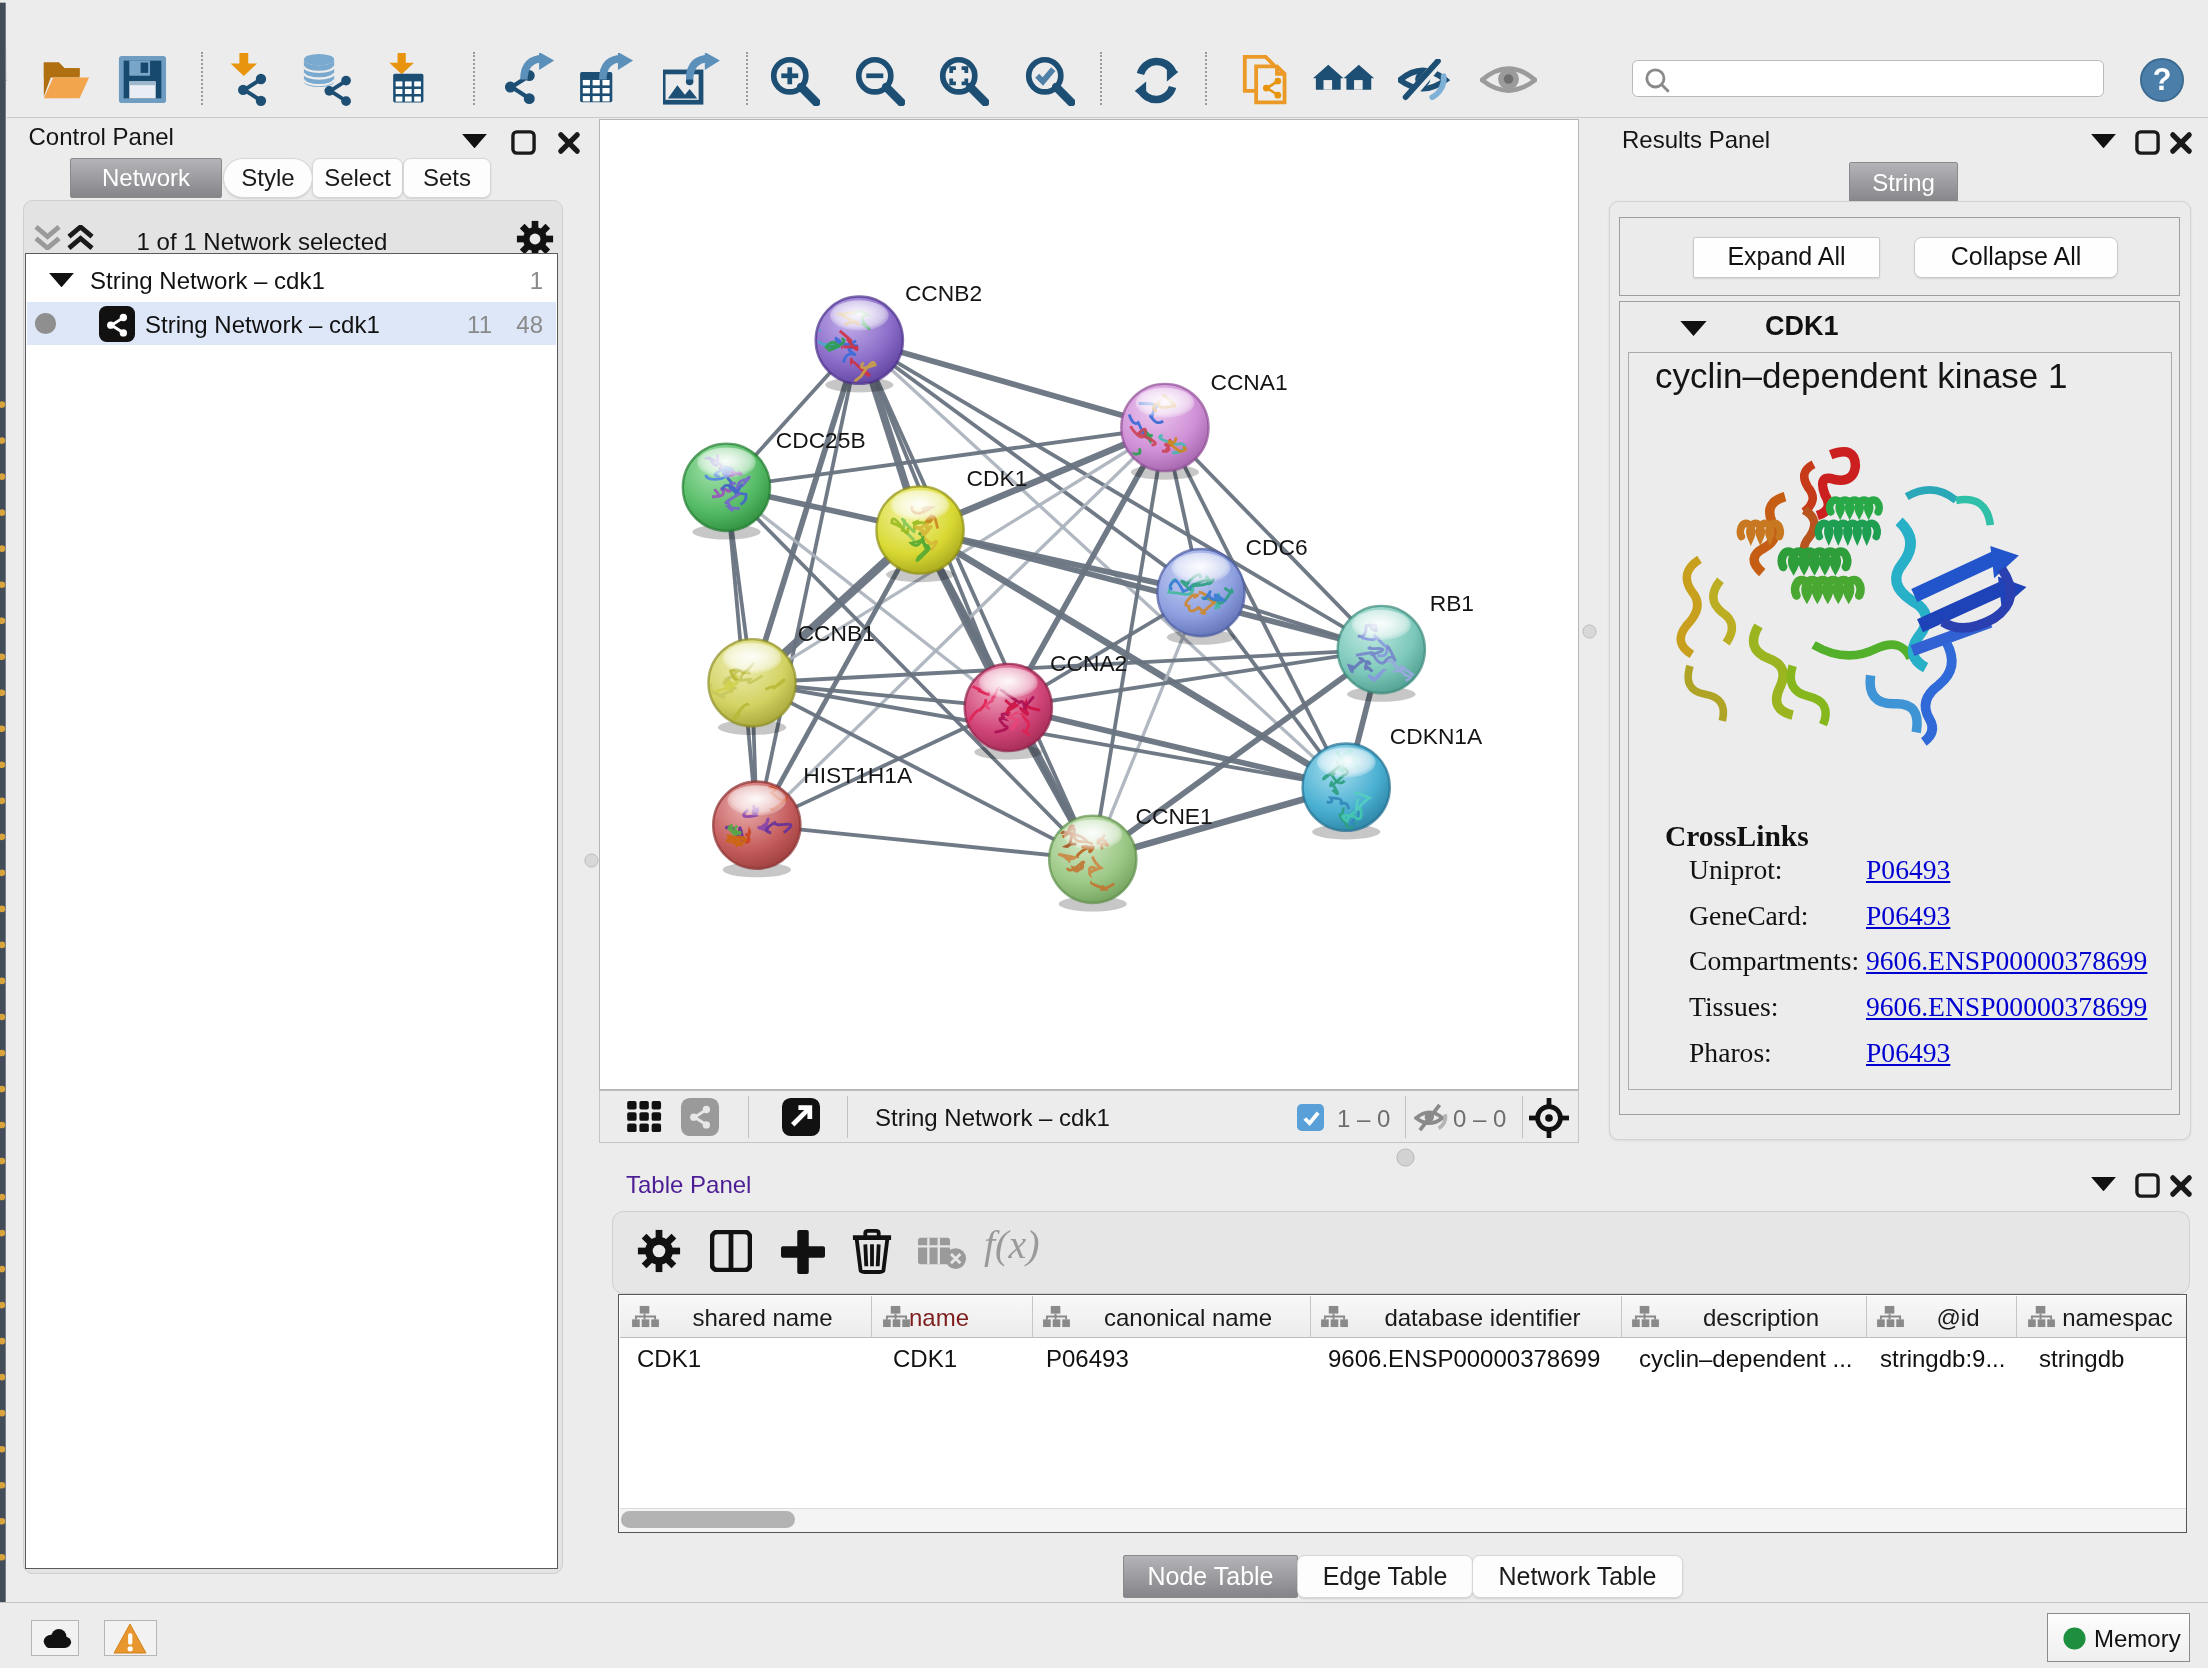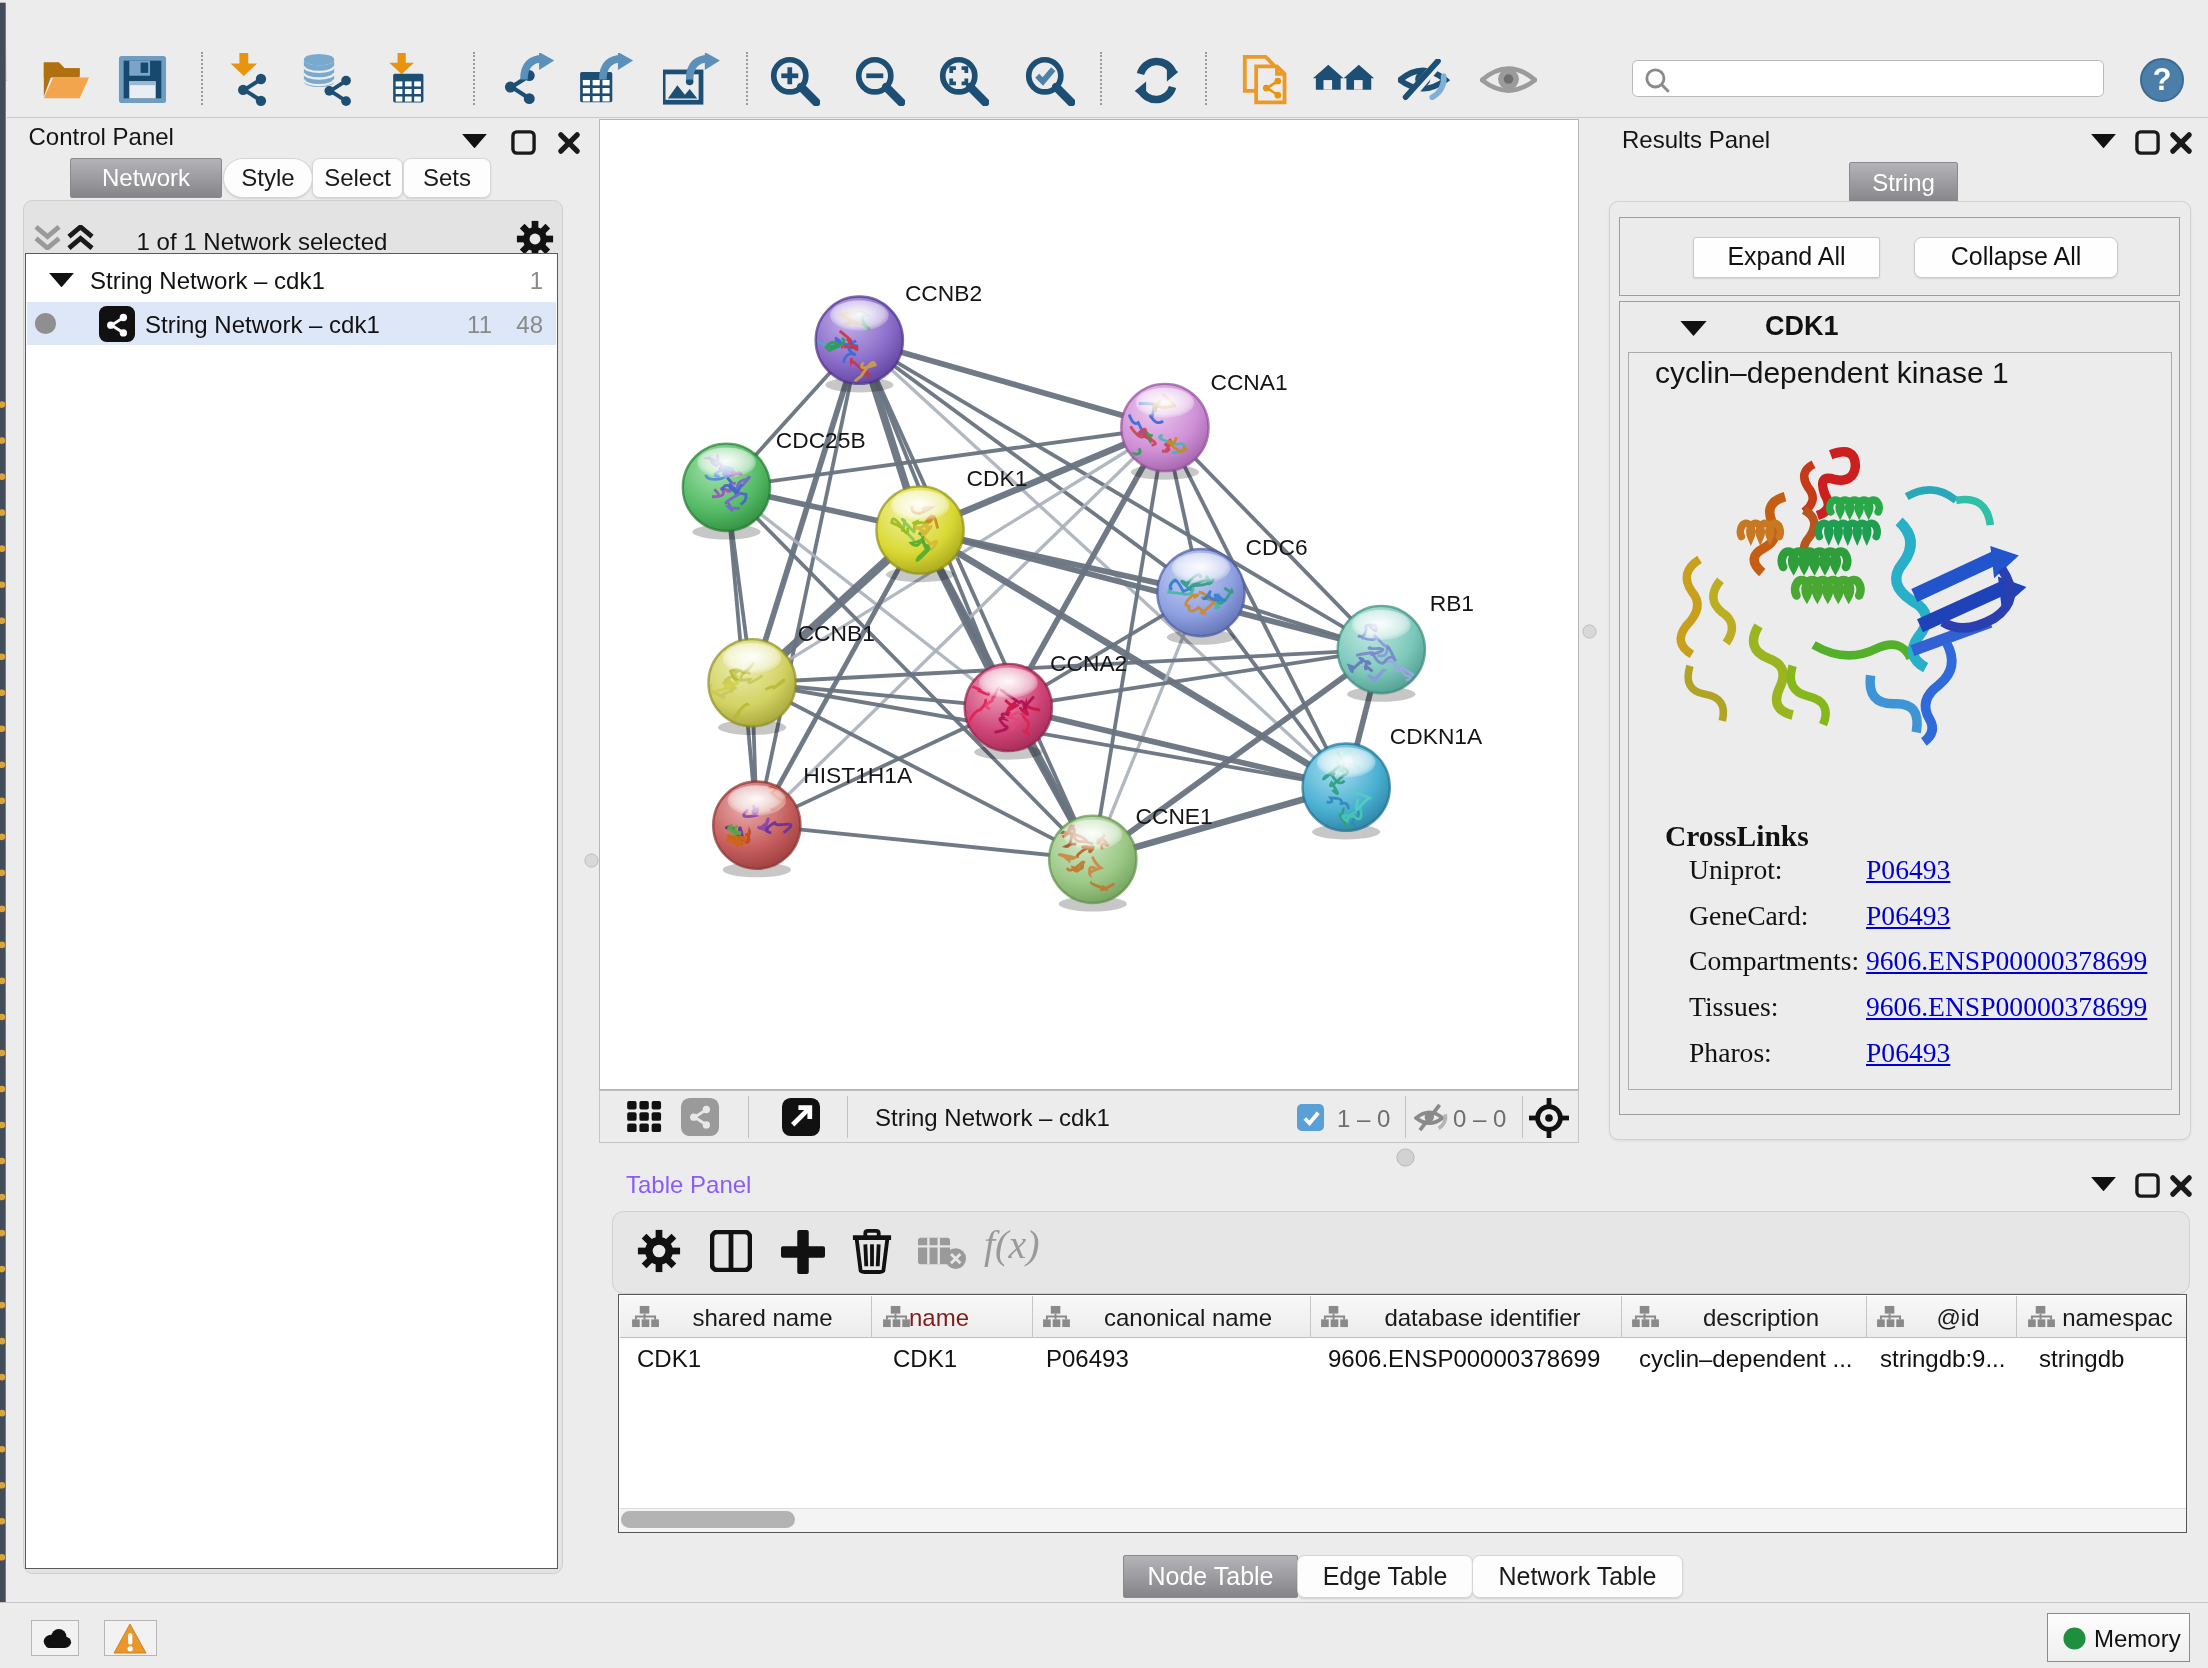--- a/index.html
+++ b/index.html
@@ -717,21 +717,21 @@
 <div class="abs" style="left:1609px;top:201px;width:580px;height:937px;background:#ebebeb;border:1px solid #d2d2d2;border-radius:9.5px;box-shadow:0 1px 2.9px rgba(0,0,0,0.08);"></div>
 <div class="abs" style="left:1619px;top:217px;width:561px;height:79px;border:1px solid #9e9e9e;background:#ebebeb;box-sizing:border-box;"></div>
 <div class="abs" style="left:1693px;top:237px;width:185px;height:39px;background:#fefefe;border:1px solid #c9c9c9;border-radius:2px;font-size:25px;line-height:37px;text-align:center;color:#111;box-shadow:0 1px 1.9px rgba(0,0,0,0.1);">Expand All</div>
 <div class="abs" style="left:1914px;top:237px;width:202px;height:39px;background:#fefefe;border:1px solid #c9c9c9;border-radius:7.6px;font-size:25px;line-height:37px;text-align:center;color:#111;box-shadow:0 1px 1.9px rgba(0,0,0,0.1);">Collapse All</div>
 <div class="abs" style="left:1619px;top:301px;width:561px;height:814px;border:1px solid #9e9e9e;background:#ebebeb;box-sizing:border-box;"></div>
 <svg class="abs" style="left:1680px;top:321px" width="27" height="15" viewBox="0 0 28 16">
     <polygon points="0,0 28,0 14,16" fill="#111"></polygon>
   </svg>
 <div class="abs" style="left:1765px;top:311px;width:190px;font-size:27px;font-weight:bold;color:#111;">CDK1</div>
 <div class="abs" style="left:1628px;top:352px;width:544px;height:738px;border:1px solid #ababab;background:#ececec;box-sizing:border-box;"></div>
-<div class="abs" style="left:1655px;top:356px;font-size:30px;color:#141414;">cyclin–dependent kinase 1</div>
+<div class="abs" style="left:1655px;top:356px;font-size:35px;color:#141414;">cyclin–dependent kinase 1</div>
 <svg class="abs" style="left:1671px;top:447px" width="364" height="314" viewBox="0 0 383 330">
     <path d="M168,8 q26,-10 26,12 q-2,18 -22,14 q-18,-6 -10,16 q10,16 -8,22" fill="none" stroke="#cc1f1f" stroke-width="10"></path>
     <path d="M150,18 q-16,8 -6,24 q12,14 -4,26" fill="none" stroke="#c63a1a" stroke-width="9"></path>
     <path d="M120,52 q-22,6 -14,26 q10,18 -8,28 q-20,10 -2,26" fill="none" stroke="#c65d14" stroke-width="10"></path>
     <path d="M140,66 q18,10 6,28 q-14,16 4,28" fill="none" stroke="#b8541e" stroke-width="9"></path>
     <path d="M74.000000,94.000000 a6.000000,9.000000 0 1 1 10.000000,0 a6.000000,9.000000 0 1 1 10.000000,0 a6.000000,9.000000 0 1 1 10.000000,0 a6.000000,9.000000 0 1 1 10.000000,0" fill="none" stroke="#c87820" stroke-width="8" stroke-linecap="round"></path>
     <path d="M30,118 q-22,14 -8,34 q14,16 -6,36 q-14,18 6,30" fill="none" stroke="#c8a01e" stroke-width="9"></path>
     <path d="M52,140 q-16,20 2,34 q18,12 4,32" fill="none" stroke="#bcae22" stroke-width="9"></path>
     <path d="M20,230 q-8,26 16,30 q24,4 18,28" fill="none" stroke="#b0a426" stroke-width="8"></path>
     <path d="M92,188 q-14,24 10,34 q24,8 12,32 q-10,22 14,28" fill="none" stroke="#9ab520" stroke-width="10"></path>
@@ -757,21 +757,21 @@
 <div class="abs" style="left:1689px;top:854px;font-family:'Liberation Serif',serif;font-size:27.6px;color:#111;">Uniprot:</div>
 <div class="abs link" style="left:1866px;top:854px;font-family:'Liberation Serif',serif;font-size:27.6px;">P06493</div>
 <div class="abs" style="left:1689px;top:900px;font-family:'Liberation Serif',serif;font-size:27.6px;color:#111;">GeneCard:</div>
 <div class="abs link" style="left:1866px;top:900px;font-family:'Liberation Serif',serif;font-size:27.6px;">P06493</div>
 <div class="abs" style="left:1689px;top:945px;font-family:'Liberation Serif',serif;font-size:27.6px;color:#111;">Compartments:</div>
 <div class="abs link" style="left:1866px;top:945px;font-family:'Liberation Serif',serif;font-size:27.6px;">9606.ENSP00000378699</div>
 <div class="abs" style="left:1689px;top:991px;font-family:'Liberation Serif',serif;font-size:27.6px;color:#111;">Tissues:</div>
 <div class="abs link" style="left:1866px;top:991px;font-family:'Liberation Serif',serif;font-size:27.6px;">9606.ENSP00000378699</div>
 <div class="abs" style="left:1689px;top:1037px;font-family:'Liberation Serif',serif;font-size:27.6px;color:#111;">Pharos:</div>
 <div class="abs link" style="left:1866px;top:1037px;font-family:'Liberation Serif',serif;font-size:27.6px;">P06493</div>
-<div class="abs" style="left:626px;top:1171px;font-size:24px;color:#8b5cf6;">Table Panel</div>
+<div class="abs" style="left:626px;top:1171px;font-size:24px;color:#4c1d95;">Table Panel</div>
 <svg class="abs" style="left:2091px;top:1177px" width="25" height="14.3" viewBox="0 0 26 15">
     <polygon points="0,0 26,0 13,15" fill="#111"></polygon>
   </svg>
 <svg class="abs" style="left:2135px;top:1173px" width="25" height="25" viewBox="0 0 26 26">
     <rect x="2" y="2" width="22" height="22" rx="4" fill="none" stroke="#1a1a1a" stroke-width="3.5"></rect>
   </svg>
 <svg class="abs" style="left:2169px;top:1174px" width="24" height="24" viewBox="0 0 25 25">
     <g stroke="#1a1a1a" stroke-width="5.500000" stroke-linecap="round">
       <line x1="4" y1="4" x2="21" y2="21"></line>
       <line x1="21" y1="4" x2="4" y2="21"></line>

